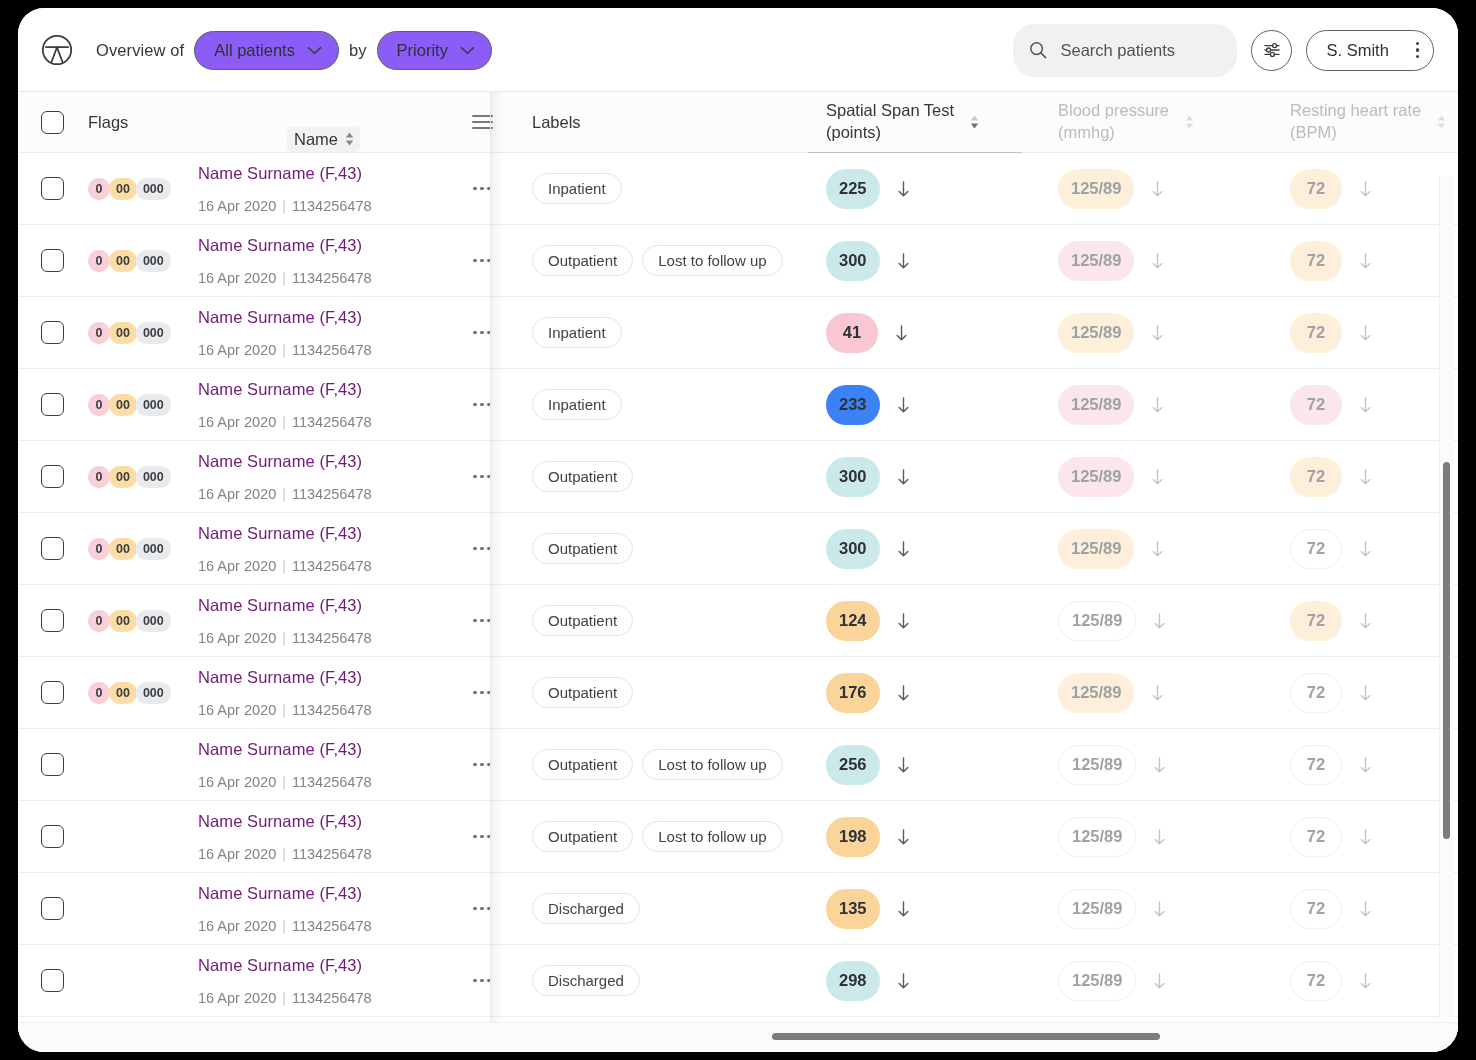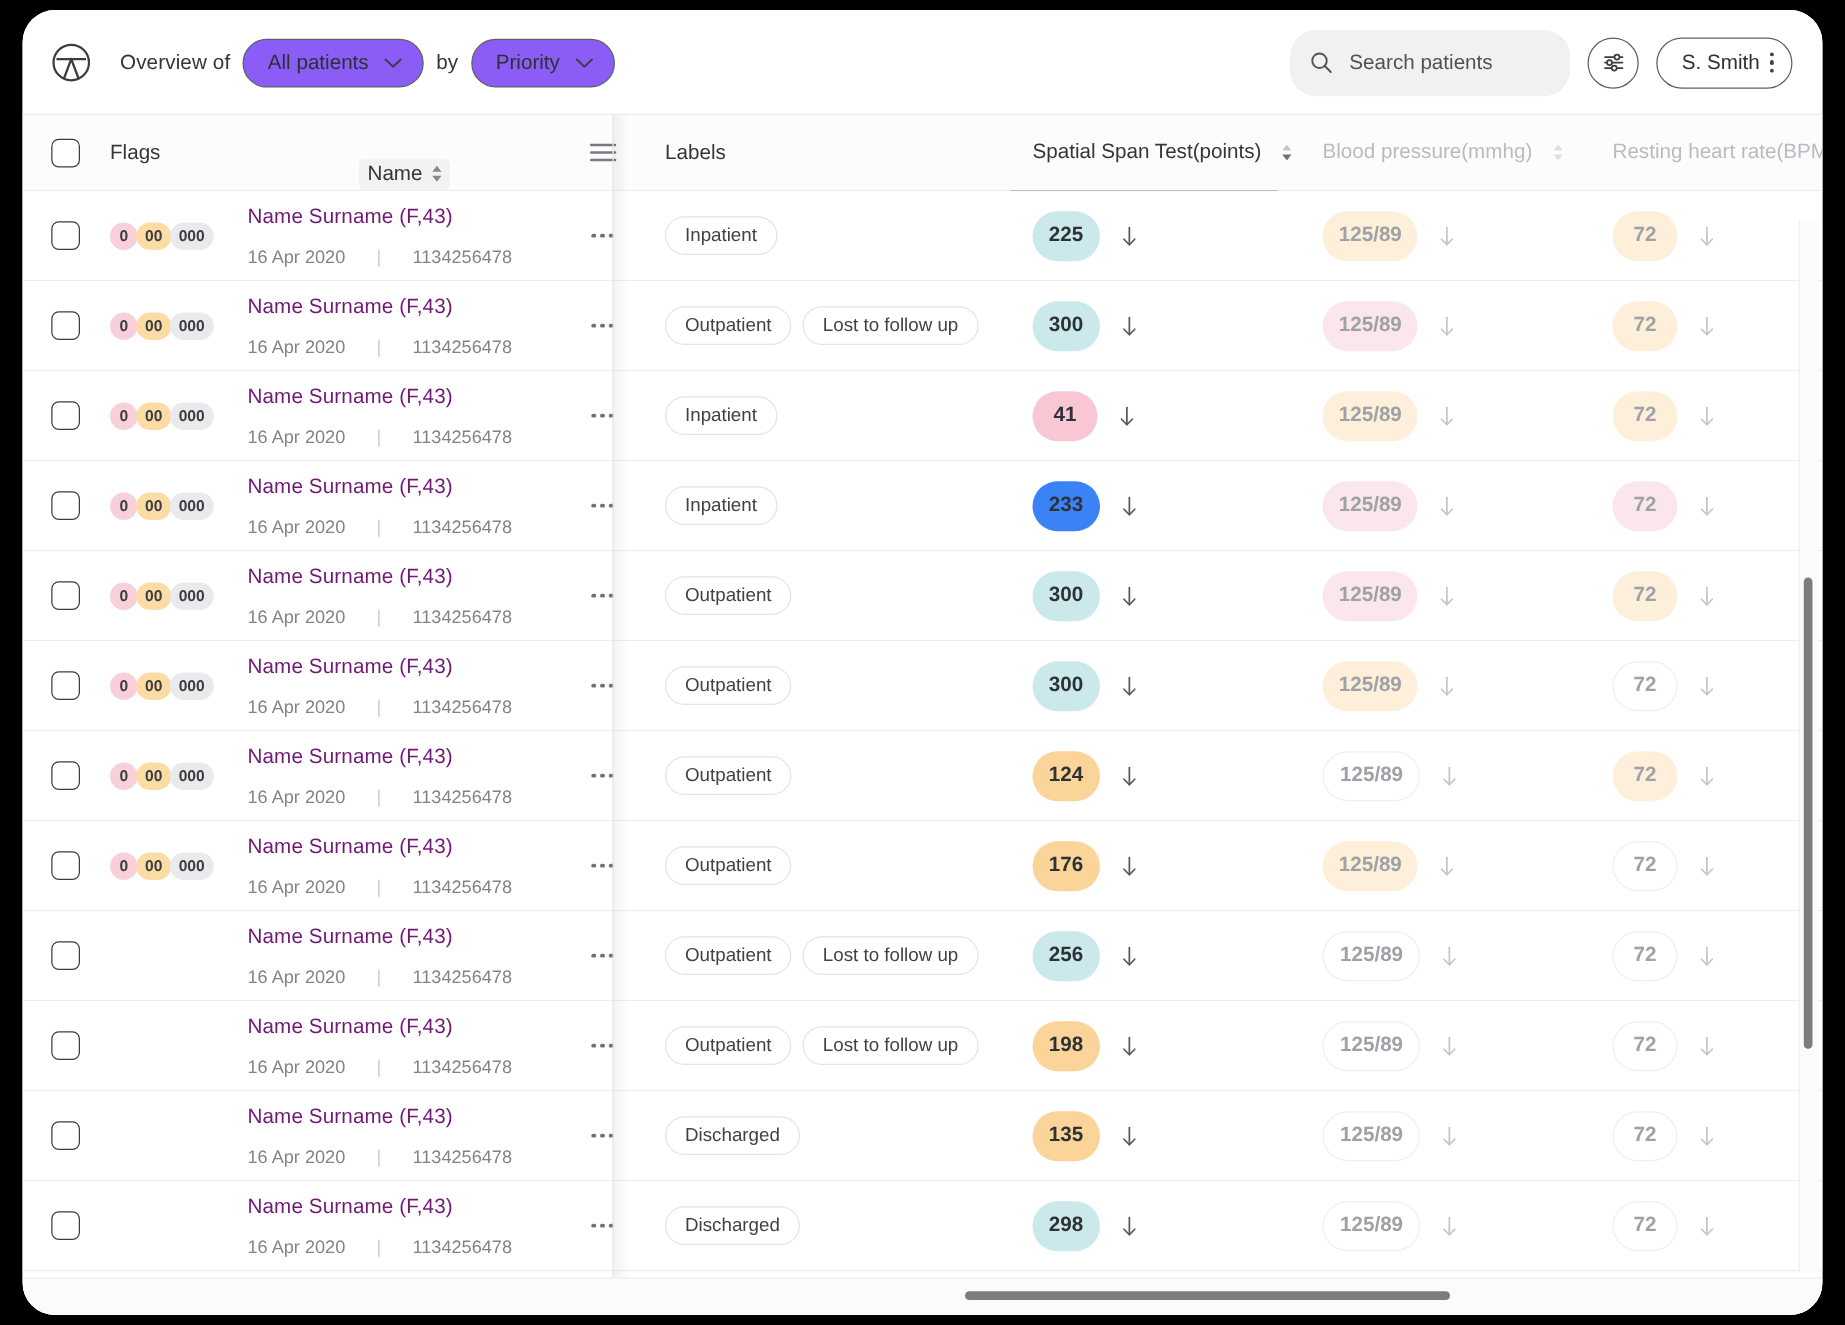--- a/index.html
+++ b/index.html
@@ -93,21 +93,21 @@
   .icon-btn-round {
     width: 41px; height: 41px;
     border: 1.2px solid #5d6165;
     border-radius: 21px;
     display: flex; align-items: center; justify-content: center;
     background: #fff;
     cursor: pointer;
   }
 
   .user-pill {
-    display: flex; align-items: center; gap: 8px;
+    display: flex; align-items: center; gap: 27px;
     height: 41px;
     padding: 0 14px 0 19px;
     border: 1.2px solid #5d6165;
     border-radius: 21px;
     font-size: 16.5px;
     color: #2d3135;
     background: #fff;
     white-space: nowrap;
     cursor: pointer;
   }
@@ -165,21 +165,21 @@
 
   
   .th {
     font-size: 16.5px;
     color: #33373b;
     display: flex;
     align-items: center;
     white-space: nowrap;
   }
   .th.muted { color: #b8bcc0; }
-  .th-2line { flex-direction: row; align-items: flex-start; justify-content: center; line-height: 1.32; }
+  .th-2line { flex-direction: column; align-items: flex-start; justify-content: center; line-height: 1.32; }
 
   .sortwrap { display: flex; align-items: center; gap: 7px; margin-top: 34px; }
   .sortwrap.hl { background: #f2f2f2; border-radius: 5px; padding: 3px 6px 3px 7px; margin-left: -7px; }
   .sort2 { display: flex; flex-direction: column; gap: 2px; align-items: center; flex: 0 0 9px; }
 
   .hamburger { display: flex; flex-direction: column; gap: 4px; cursor: pointer; }
   .hamburger i { display: block; width: 21px; height: 2px; background: #76797d; border-radius: 1px; }
 
   
   #thead .c-sst { position: relative; }
@@ -205,21 +205,21 @@
     border-radius: 11px;
     display: flex; align-items: center; justify-content: center;
     font-size: 12.5px; font-weight: 700;
     color: #3b3f43;
     padding: 0 7px;
     margin-right: -1px;
   }
 
   
   .pname { font-size: 16.5px; font-weight: 400; color: #701a75; letter-spacing: .1px; line-height: 1.25; }
-  .pmeta { font-size: 14.5px; color: #80848a; margin-top: 15px; display: flex; align-items: center; gap: 25px; }
+  .pmeta { font-size: 14.5px; color: #80848a; margin-top: 15px; display: flex; align-items: center; gap: 6px; }
   .pmeta .bar { color: #c9cdd1; }
 
   .dots3 { display: flex; gap: 3.4px; cursor: pointer; }
   .dots3 i { width: 3.6px; height: 3.6px; border-radius: 50%; background: #6e7276; display: block; }
 
   
   .lbl {
     height: 31px;
     display: flex; align-items: center;
     padding: 0 15px;

